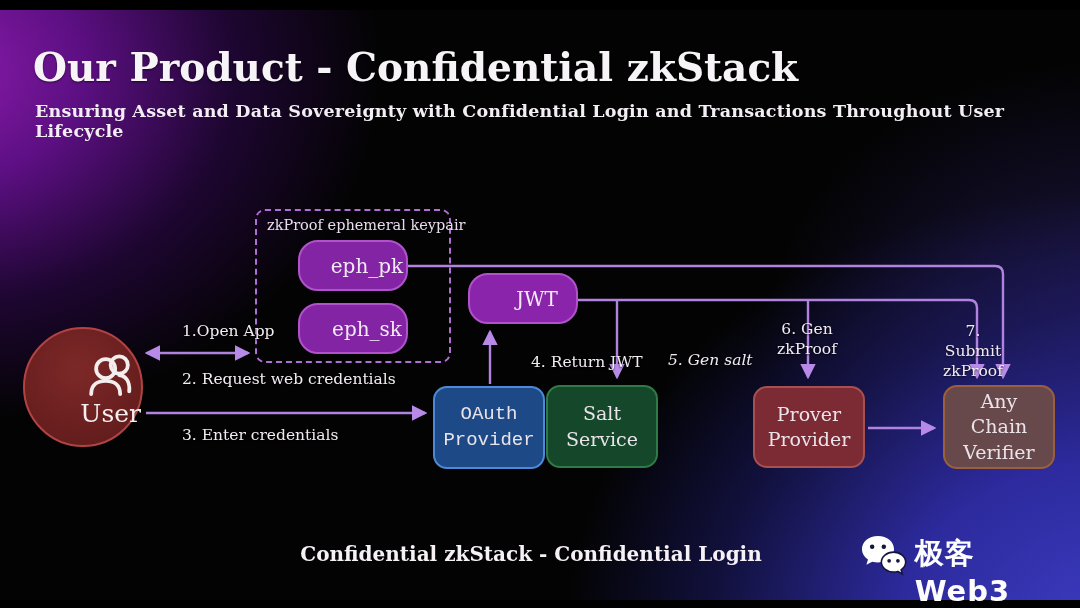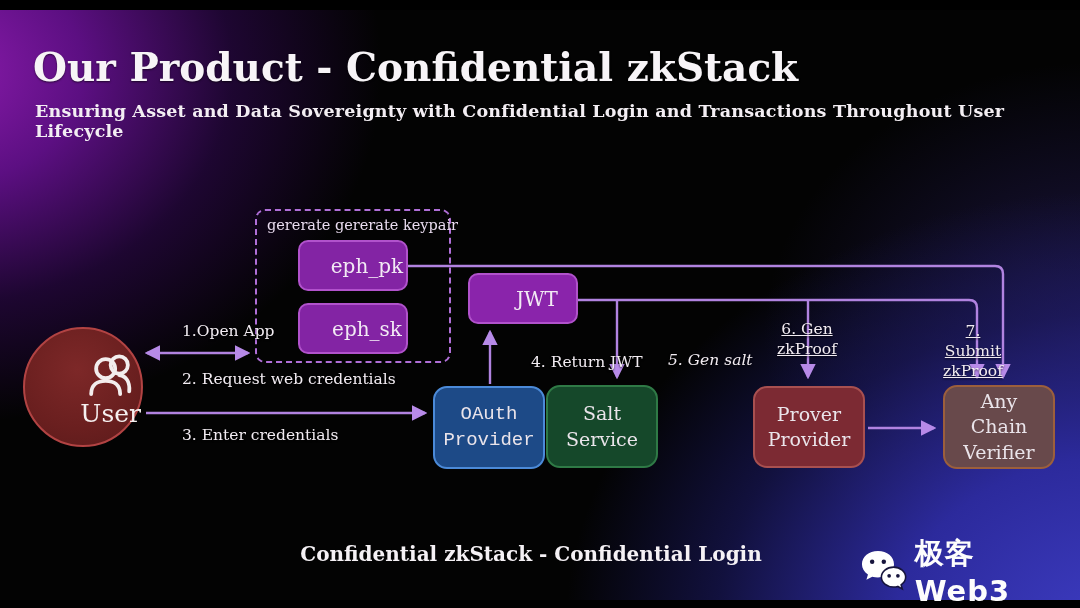--- a/index.html
+++ b/index.html
@@ -32,21 +32,21 @@
     position:absolute;left:255px;top:209px;width:196px;height:154px;
     border:2px dashed #b06fd8;border-radius:10px;box-sizing:border-box;
   }
   .group-label{
     position:absolute;left:10px;top:6px;
     font-size:14.5px;color:#e9dcef;white-space:nowrap;
   }
 
   .pill{
     position:absolute;width:110px;height:51px;box-sizing:border-box;
-    background:#8324a4;border:2px solid #b152cc;border-radius:10px;
+    background:#8324a4;border:2px solid #b152cc;border-radius:20px;
     display:flex;align-items:center;justify-content:center;
     color:#f2eaf4;font-size:20px;padding-left:28px;
   }
   .pill.ephpk{left:298px;top:240px;}
   .pill.ephsk{left:298px;top:303px;}
   .pill.jwt{left:468px;top:273px;background:#8a24ab;}
 
   .service{
     position:absolute;width:112px;height:83px;box-sizing:border-box;
     border-radius:14px;border:2px solid;
@@ -67,36 +67,36 @@
     display:flex;flex-direction:column;align-items:flex-end;justify-content:center;
   }
   .user-node .user-label{color:#f5efef;font-size:25px;margin-top:-2px;}
   .user-node svg{margin-top:4px;margin-bottom:2px;}
 
   .edge-label{
     position:absolute;color:#f2ecf2;font-size:15.5px;white-space:nowrap;
     text-shadow:0 1px 2px rgba(0,0,0,0.7);
     margin-left:32px;
   }
-  .edge-label.two-line{text-align:center;white-space:normal;line-height:1.28;text-decoration:underline;}
+  .edge-label.two-line{text-align:center;white-space:normal;line-height:1.28;}
   .lab-open-app{left:150px;top:322px;}
   .lab-request{left:150px;top:370px;text-align:right;}
   .lab-enter{left:150px;top:426px;}
   .lab-return-jwt{left:499px;top:353px;}
   .lab-gen-salt{left:636px;top:351px;font-style:italic;}
   .lab-gen-zkproof{left:741px;top:320px;width:68px;}
   .lab-submit-zkproof{left:903px;top:322px;width:76px;}
 
   .caption{
     position:absolute;left:531px;top:542px;transform:translateX(-50%);
     font-size:20px;font-weight:bold;color:#f5f1f5;white-space:nowrap;
   }
 
   .brand{
-    position:absolute;left:860px;top:534px;display:flex;align-items:center;gap:8px;
+    position:absolute;left:860px;top:534px;display:flex;gap:8px;
     font-family:"DejaVu Sans","Liberation Sans",sans-serif;
   }
   .brand-text{color:#fdfdfd;font-size:29px;font-weight:600;letter-spacing:1px;}
 </style>
 </head>
 <body>
 
 <div class="slide">
 
   <div class="letterbox top"></div>
@@ -117,21 +117,21 @@
       <path d="M 490 384 V 332" marker-end="url(#ah)"></path>
       <path d="M 408 266 H 995 Q 1003 266 1003 274 V 377" marker-end="url(#ah)"></path>
       <path d="M 578 300 H 969 Q 977 300 977 308 V 377" marker-end="url(#ah)"></path>
       <path d="M 617 301 V 377" marker-end="url(#ah)"></path>
       <path d="M 808 301 V 377" marker-end="url(#ah)"></path>
       <path d="M 868 428 H 934" marker-end="url(#ah)"></path>
     </g>
   </svg>
 
   <div class="dashed-group">
-    <span class="group-label">gererate gererate keypair</span>
+    <span class="group-label">zkProof ephemeral keypair</span>
   </div>
   <div class="pill ephpk">
     <span>eph_pk</span>
   </div>
   <div class="pill ephsk">
     <span>eph_sk</span>
   </div>
 
   <div class="pill jwt">
     <span>JWT</span>

